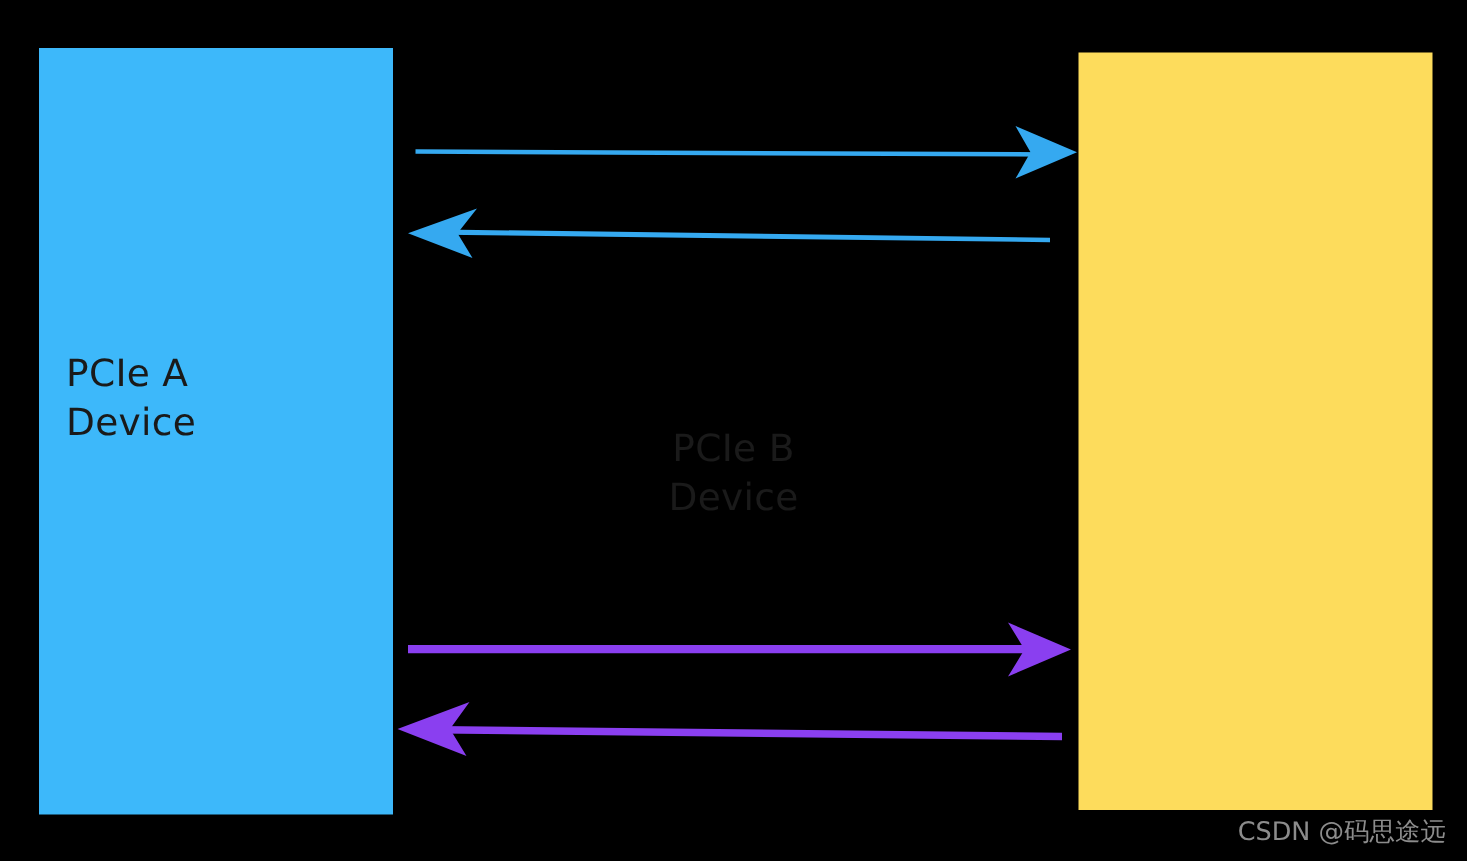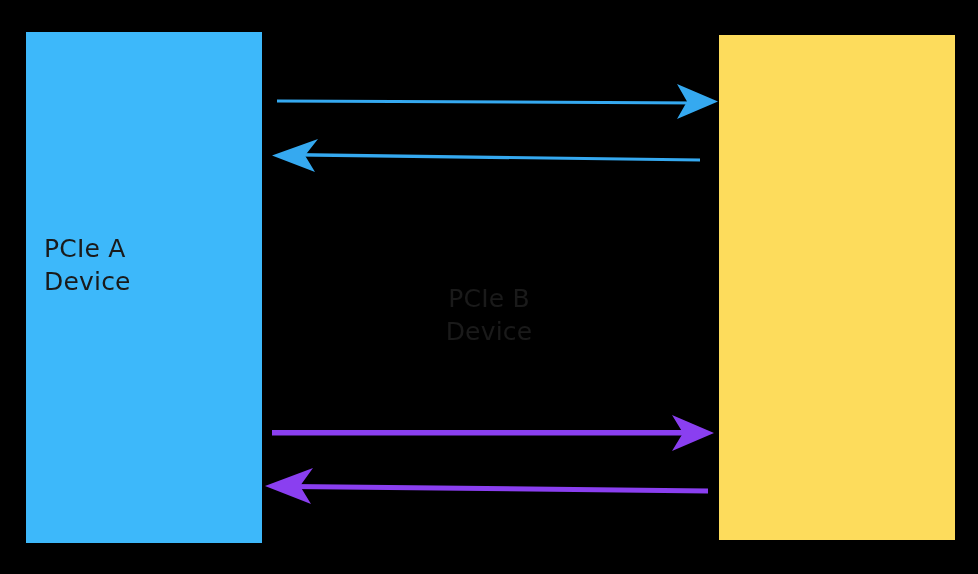--- a/index.html
+++ b/index.html
@@ -100,14 +100,15 @@
       <path d="M672,415 L714,433 L672,451 L683,433 Z" fill="#8A3FF0"></path>
     </g>
 
     <g>
       <path d="M708,488.5 L292,484 L292,489 L708,493.5 Z" fill="#8A3FF0"></path>
       <path d="M313,468 L265,486 L311,504 L300,486 Z" fill="#8A3FF0"></path>
     </g>
 
   </svg>
 
+  <div id="watermark" style="color: rgb(140, 140, 140);">CSDN @码思途远</div>
 
 </div>
 
 </body></html>

